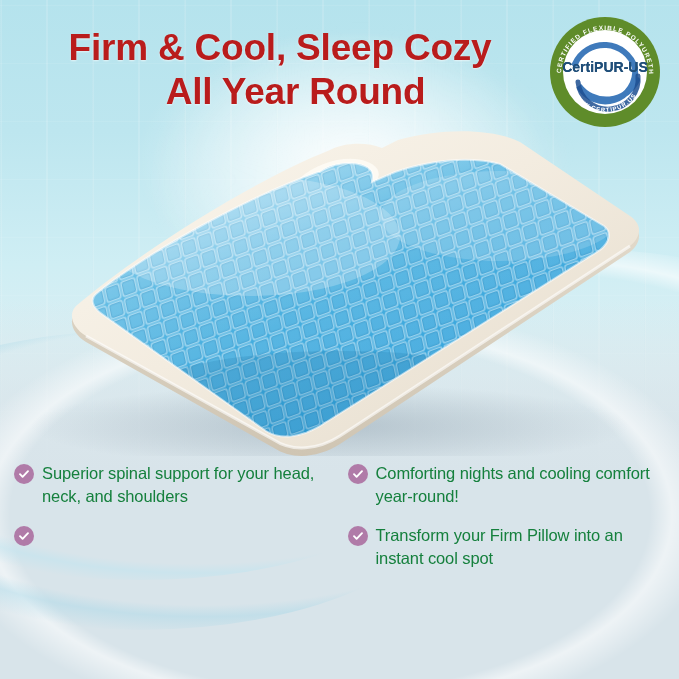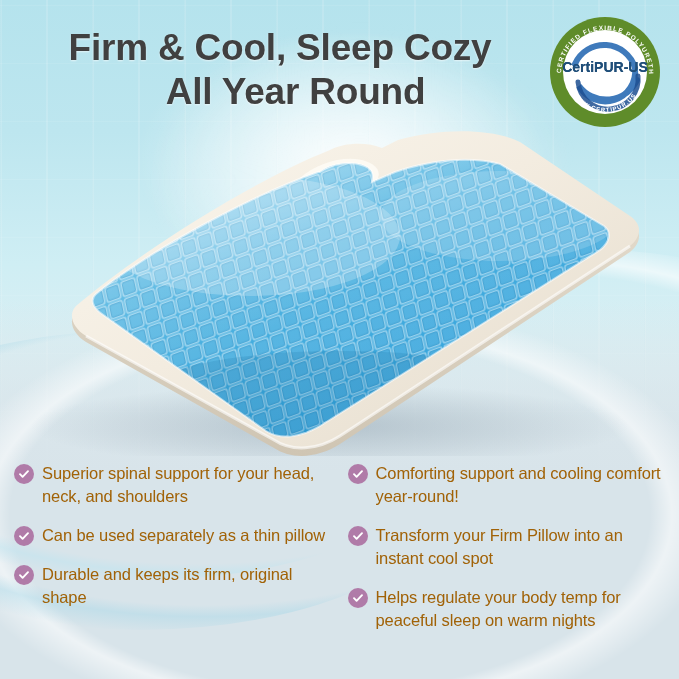--- a/index.html
+++ b/index.html
@@ -49,21 +49,21 @@
          background:radial-gradient(ellipse at 60% 45%, rgba(255,255,255,0) 60%, rgba(168,216,232,.45) 65%, rgba(255,255,255,0) 73%); }
   .sw3 { left:320px; top:250px; width:560px; height:360px;
          background:radial-gradient(ellipse at 40% 55%, rgba(255,255,255,0) 62%, rgba(255,255,255,.6) 67%, rgba(255,255,255,0) 75%); }
   .sw4 { left:-140px; top:360px; width:560px; height:220px;
          background:radial-gradient(ellipse at 60% 40%, rgba(255,255,255,0) 62%, rgba(190,228,240,.5) 67%, rgba(255,255,255,0) 74%); }
 
   
   .headline {
     position:absolute; left:0; top:26px; width:560px;
     text-align:center;
-    color:#404040;
+    color:#b91c1c;
     font-weight:700;
     font-size:37px;
     line-height:44px;
     letter-spacing:-.2px;
     text-shadow:0 1px 2px rgba(255,255,255,.6);
   }
   .headline .l2 { display:block;margin-left:31px; }
 
   
   .badge {
@@ -96,21 +96,21 @@
     border-radius:50%;
     background:#b07ba8;
     margin-top:2px;
     margin-right:8px;
     position:relative;
   }
   .check svg { position:absolute; left:4px; top:4px; width:12px; height:12px; }
   .btext {
     font-size:16.5px;
     line-height:23px;
-    color:#a16207;
+    color:#15803d;
     font-weight:400;
     letter-spacing:-.1px;
   }
 </style>
 </head>
 <body>
 
 <div id="stage">
 
   <div class="bg-cyan"></div>
@@ -271,53 +271,36 @@
             </svg>
         </span>
         <span class="btext">Superior spinal support for your head, neck, and shoulders</span>
       </div>
       <div class="bullet">
         <span class="check">
           <svg viewBox="0 0 12 12">
               <path d="M2 6.2 L4.6 8.8 L10 3.2" fill="none" stroke="#fff" stroke-width="1.9" stroke-linecap="round" stroke-linejoin="round"></path>
             </svg>
         </span>
-        <span class="btext">Can be used separately as a thin pillow</span>
-      </div>
-      <div class="bullet">
-        <span class="check">
-          <svg viewBox="0 0 12 12">
-              <path d="M2 6.2 L4.6 8.8 L10 3.2" fill="none" stroke="#fff" stroke-width="1.9" stroke-linecap="round" stroke-linejoin="round"></path>
-            </svg>
-        </span>
-        <span class="btext">Durable and keeps its firm, original shape</span>
       </div>
     </div>
 
     <div class="col right">
       <div class="bullet">
         <span class="check">
           <svg viewBox="0 0 12 12">
               <path d="M2 6.2 L4.6 8.8 L10 3.2" fill="none" stroke="#fff" stroke-width="1.9" stroke-linecap="round" stroke-linejoin="round"></path>
             </svg>
         </span>
-        <span class="btext">Comforting support and cooling comfort year-round!</span>
+        <span class="btext">Comforting nights and cooling comfort year-round!</span>
       </div>
       <div class="bullet">
         <span class="check">
           <svg viewBox="0 0 12 12">
               <path d="M2 6.2 L4.6 8.8 L10 3.2" fill="none" stroke="#fff" stroke-width="1.9" stroke-linecap="round" stroke-linejoin="round"></path>
             </svg>
         </span>
         <span class="btext">Transform your Firm Pillow into an instant cool spot</span>
       </div>
-      <div class="bullet">
-        <span class="check">
-          <svg viewBox="0 0 12 12">
-              <path d="M2 6.2 L4.6 8.8 L10 3.2" fill="none" stroke="#fff" stroke-width="1.9" stroke-linecap="round" stroke-linejoin="round"></path>
-            </svg>
-        </span>
-        <span class="btext">Helps regulate your body temp for peaceful sleep on warm nights</span>
-      </div>
     </div>
 
   </div>
 </div>
 
 </body></html>

